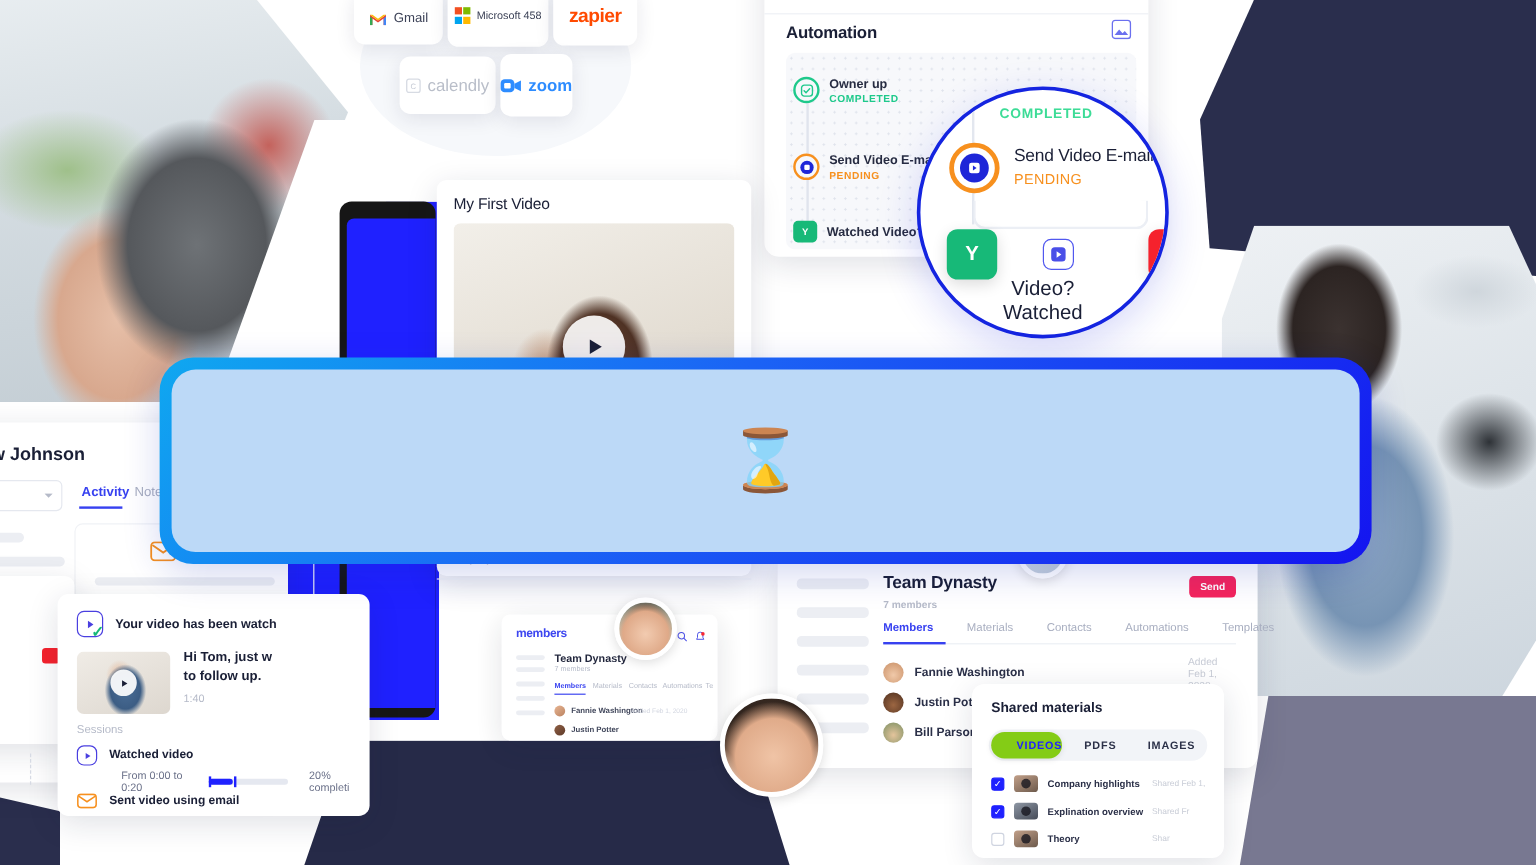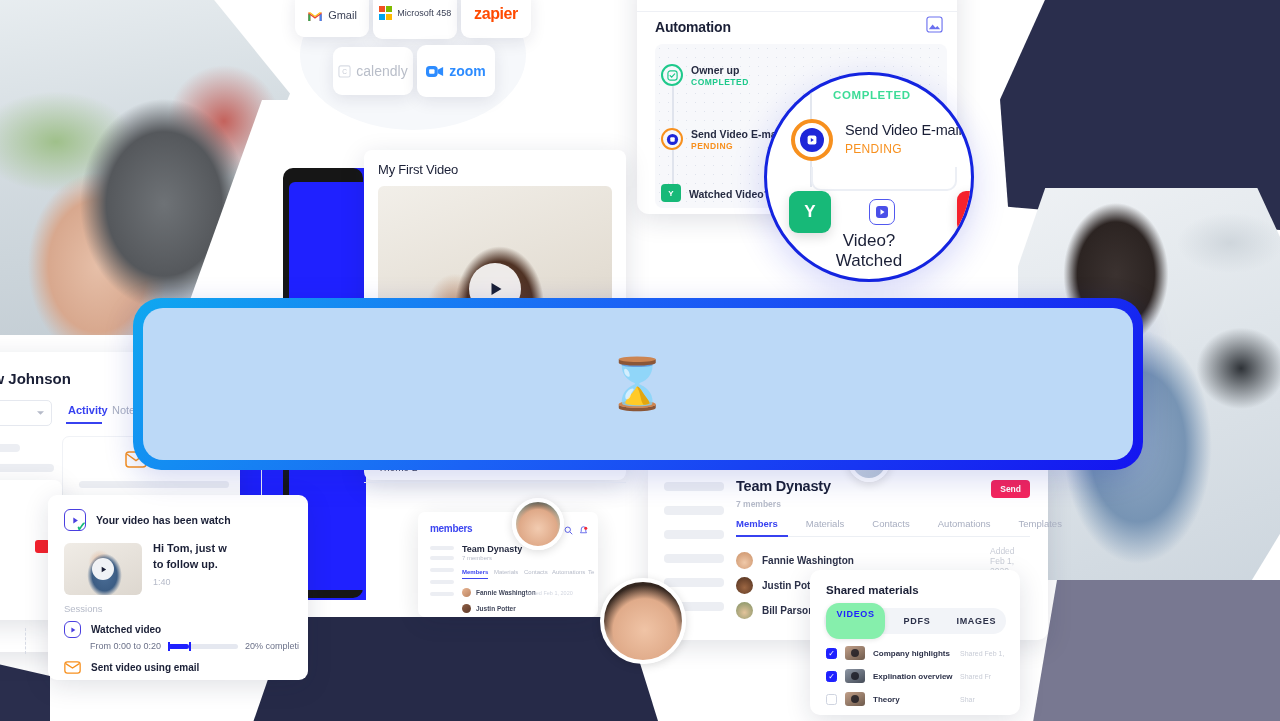--- a/index.html
+++ b/index.html
@@ -117,21 +117,21 @@
   .logo-card {
     position: absolute; background:#fff; border-radius: 9px;
     box-shadow: 0 4px 16px rgba(25,33,70,.10);
     display:flex; align-items:center; justify-content:center; gap:5px;
     font-size: 11px; color:#3c4257;
   }
   .lc-gmail   { left: 11px;  top: 20px; width: 74px; height: 45px; }
   .lc-ms      { left: 89px;  top: 15px; width: 84px; height: 52px; }
   .lc-zapier  { left: 177px; top: 18px; width: 70px; height: 48px; }
   .lc-calend  { left: 49px;  top: 75px; width: 80px; height: 48px; }
-  .lc-zoom    { left: 133px; top: 73px; width: 78px; height: 52px; }
+  .lc-zoom    { left: 133px; top: 73px; width: 60px; height: 52px; }
   .lbl-ms { font-size: 9px; }
   .lbl-zapier { color:#ff4a00; font-size: 16px; font-weight: 700; letter-spacing:-.4px; }
   .lbl-calendly { color:#b9bec9; font-size: 14px; }
   .lbl-zoom { color:#2d8cff; font-size: 14px; font-weight: 700; }
   .ms-grid { display:grid; grid-template-columns:6px 6px; grid-template-rows:6px 6px; gap:1.5px; }
   .ms-grid i { display:block; }
 
   
   .automation-card {
     left: 637px; top: -34px; width: 320px; height: 248px;
@@ -270,21 +270,21 @@
   .play-sm {
     position:absolute; left:50%; top:50%; transform:translate(-50%,-50%);
     width:22px;height:22px;border-radius:50%;background:rgba(255,255,255,.92);
     display:flex;align-items:center;justify-content:center;
   }
   .wc-msg { position:absolute; left:105px; top:46px; font-size:11px; font-weight:700; color:#1a1f36; line-height:1.45; }
   .wc-dur { position:absolute; left:105px; top:82px; font-size:9px; color:#b5bac8; }
   .wc-sessions { position:absolute; left:16px; top:108px; font-size:9.5px; color:#b5bac8; }
   .wc-row { position:absolute; left:16px; display:flex; align-items:center; gap:10px; }
   .wc-row-label { font-size:10px; font-weight:700; color:#1a1f36; }
-  .wc-prog-label { font-size:9px; color:#6b7189; }
+  .wc-prog-label { font-size:9px; color:#6b7189;margin-left:11px; }
   .wc-track { width:70px; height:5px; border-radius:3px; background:#e5e8f0; position:relative; }
   .wc-fill { position:absolute; left:0; top:0; height:5px; width:30%; background:#1f21ff; border-radius:3px; }
   .wc-tick { position:absolute; top:-2px; width:2px; height:9px; background:#1f21ff; }
   .wc-dashline { position:absolute; left:25px; top:628px; width:1px; height:26px; border-left:1.5px dashed #d6dae4; }
 
   
   .stub-card { left:-58px; top:480px; width:120px; height:140px; border-radius:8px; }
   .stub-badge { position:absolute; right:12px; top:60px; width:15px;height:13px;border-radius:3px;background:#f5222d; }
 
   
@@ -325,22 +325,22 @@
   .shared-title { position:absolute; left:16px; top:14px; font-size:11.5px; font-weight:700; color:#1a1f36; }
   .shared-tabbar {
     position:absolute; left:14px; top:38px; right:14px; height:26px;
     background:#f2f4f8; border-radius:13px; display:flex; align-items:center;
   }
   .shared-tab {
     flex:1; text-align:center; font-size:9px; font-weight:700;
     letter-spacing:.7px; color:#2b3048;
   }
   .shared-tab.active {
-    background:#86efac; color:#1f21ff; border-radius:13px; height:36px;
-    line-height:22px; margin:0 2px; box-shadow:0 1px 5px rgba(0,0,0,.10);
+    background:#84cc16; color:#1f21ff; border-radius:13px; height:22px;
+    line-height:22px; margin:0 2px; box-shadow:0 1px 5px rgba(0,0,0,.10);text-align:right;
   }
   .mat-row { position:absolute; left:16px; display:flex; align-items:center; gap:8px; }
   .mat-check {
     width:11px;height:11px;border:1.4px solid #cfd4e0;border-radius:2.5px;flex:0 0 auto;
     display:flex;align-items:center;justify-content:center;
   }
   .mat-check.on { background:#1f21ff; border-color:#1f21ff; color:#fff; font-size:8px; }
   .mat-thumb {
     width:20px;height:14px;border-radius:3px;flex:0 0 auto; position:relative;
     background: linear-gradient(150deg,#c2a089,#6d5a4c);

